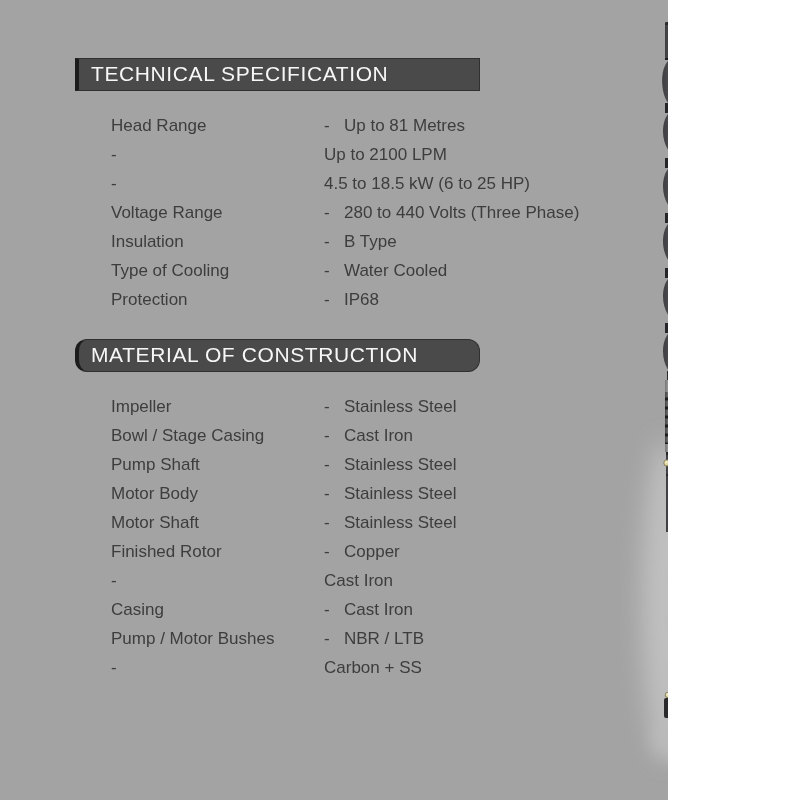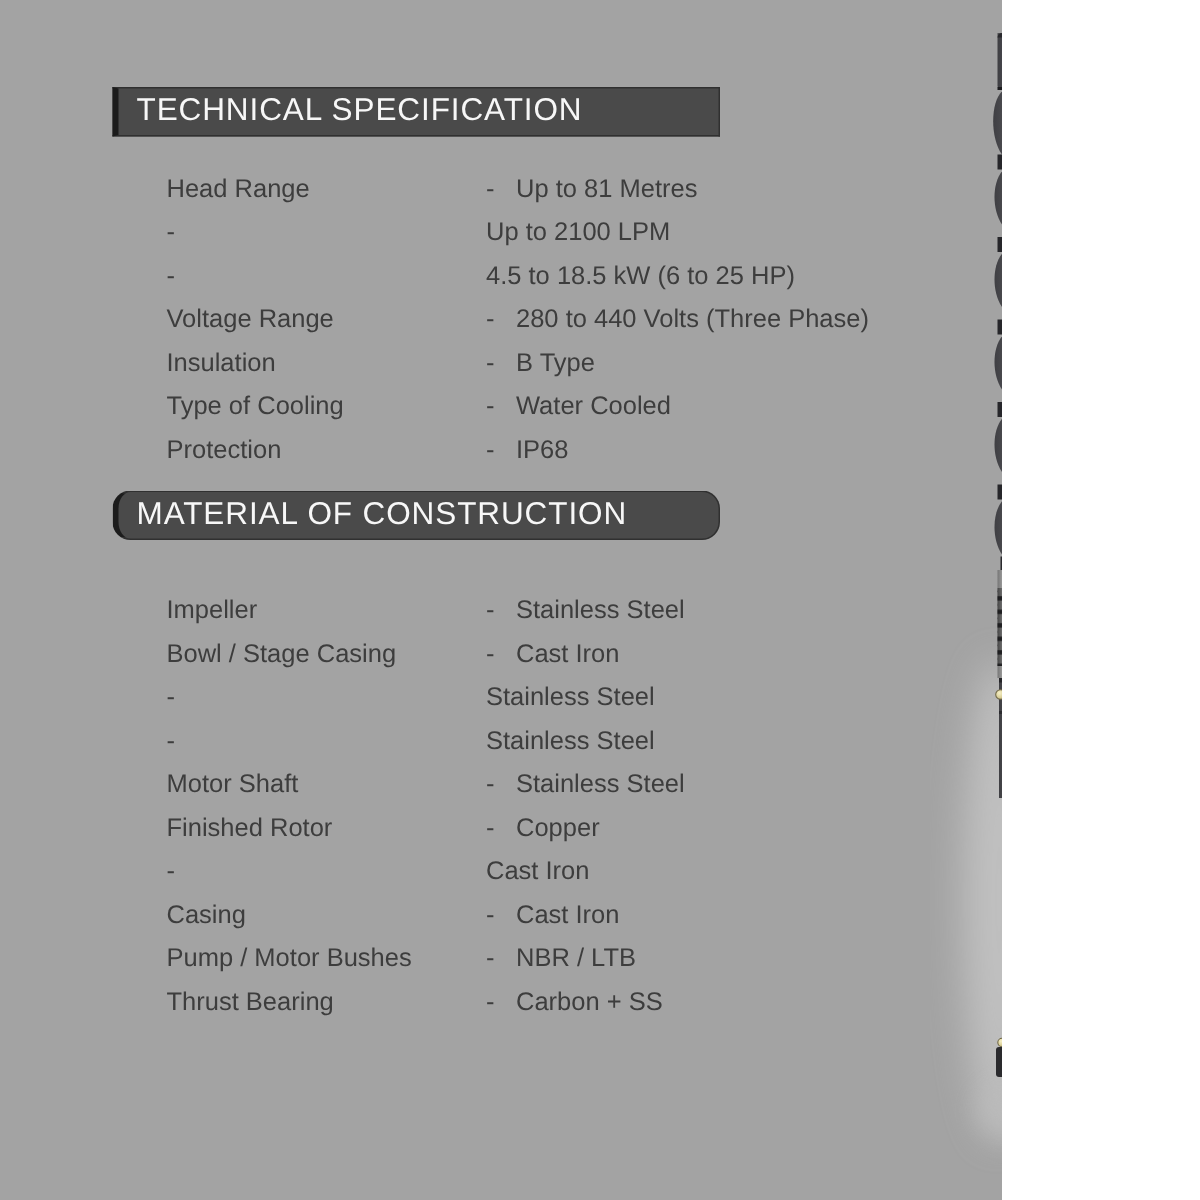--- a/index.html
+++ b/index.html
@@ -6,21 +6,21 @@
   body{width:800px;height:800px;background:#ffffff;font-family:"Liberation Sans",sans-serif;}
   .canvas{position:relative;width:668px;height:800px;background:#a3a3a3;overflow:hidden;}
 
   .section-bar{
     position:absolute;left:75px;width:405px;height:33px;box-sizing:border-box;
     background:#4a4a4a;border:1px solid #303030;border-left:4px solid #1c1c1c;
     color:#f7f7f7;font-size:21px;letter-spacing:.6px;line-height:30px;padding-left:12px;
     white-space:nowrap;
   }
   .bar-technical{top:58px;}
-  .bar-material{top:327px;border-radius:12px;}
+  .bar-material{top:339px;border-radius:12px;}
 
   .rows{position:absolute;left:77px;width:450px;color:#3d3d3d;font-size:17px;margin-left:34px;}
   .rows-technical{top:111px;}
   .rows-material{top:392px;}
   .row{display:grid;grid-template-columns:213px 20px 1fr;height:29px;align-items:center;}
   .row .lbl{white-space:nowrap;}
   .row .dash{text-align:left;}
   .row .val{white-space:nowrap;}
 
   .pump{position:absolute;left:620px;top:0px;width:170px;height:800px;}
@@ -79,24 +79,26 @@
       <span class="lbl">Impeller</span>
       <span class="dash">-</span>
       <span class="val">Stainless Steel</span>
     </div>
     <div class="row">
       <span class="lbl">Bowl / Stage Casing</span>
       <span class="dash">-</span>
       <span class="val">Cast Iron</span>
     </div>
     <div class="row">
-      <span class="dash">-</span>
-      <span class="val">Stainless Steel</span>
-    </div>
-    <div class="row">
+      <span class="lbl">Pump Shaft</span>
+      <span class="dash">-</span>
+      <span class="val">Stainless Steel</span>
+    </div>
+    <div class="row">
+      <span class="lbl">Motor Body</span>
       <span class="dash">-</span>
       <span class="val">Stainless Steel</span>
     </div>
     <div class="row">
       <span class="lbl">Motor Shaft</span>
       <span class="dash">-</span>
       <span class="val">Stainless Steel</span>
     </div>
     <div class="row">
       <span class="lbl">Finished Rotor</span>
@@ -111,21 +113,20 @@
       <span class="lbl">Casing</span>
       <span class="dash">-</span>
       <span class="val">Cast Iron</span>
     </div>
     <div class="row">
       <span class="lbl">Pump / Motor Bushes</span>
       <span class="dash">-</span>
       <span class="val">NBR / LTB</span>
     </div>
     <div class="row">
-      <span class="lbl">Thrust Bearing</span>
       <span class="dash">-</span>
       <span class="val">Carbon + SS</span>
     </div>
   </div>
 
   <svg class="pump" viewBox="0 0 170 800" width="170" height="800" xmlns="http://www.w3.org/2000/svg">
     <defs>
       <linearGradient id="bodyGrad" x1="0" y1="0" x2="1" y2="0">
         <stop offset="0" stop-color="#3f3f43"></stop>
         <stop offset="0.15" stop-color="#525257"></stop>

